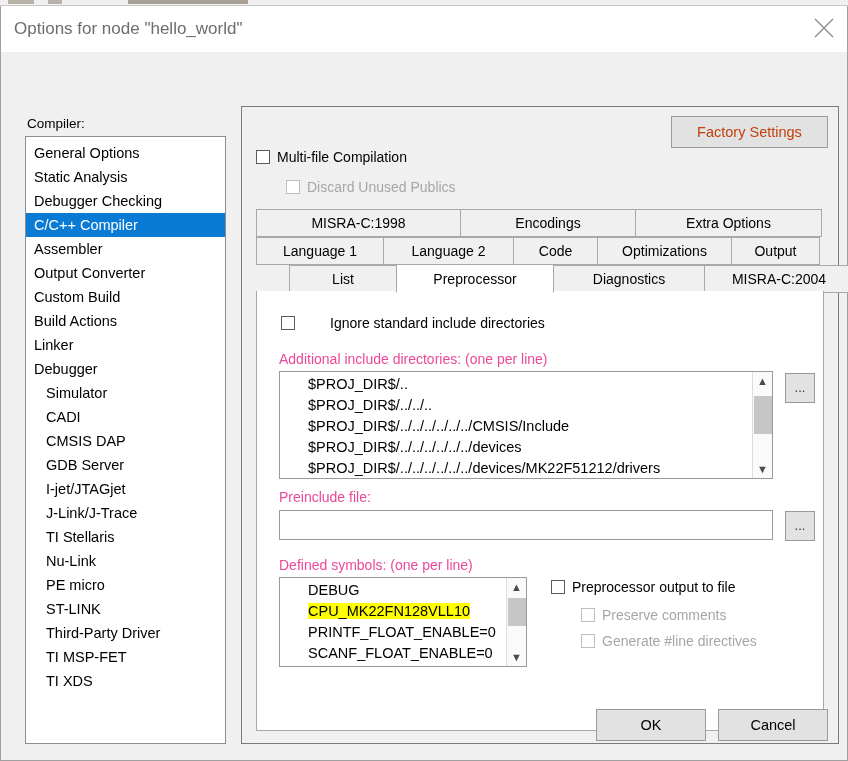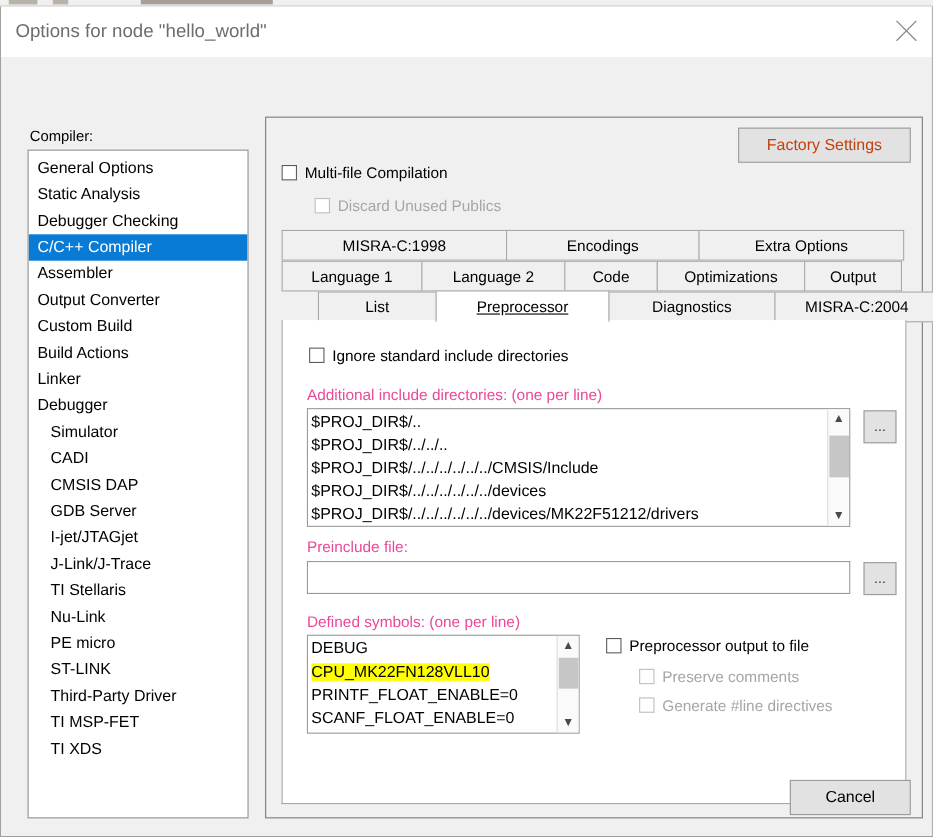--- a/index.html
+++ b/index.html
@@ -202,37 +202,36 @@
     cursor: default;
     white-space: nowrap;
   }
   .tab.active {
     background: #ffffff;
     border-bottom: 1px solid #ffffff;
     position: relative;
     z-index: 5;
     height: 29px;
     margin-top: -1px;
-    text-decoration: underline;
   }
 
   
   #tab-content {
     position: absolute;
     left: 14px;
     top: 184px;
     width: 568px;
     height: 440px;
     background: #ffffff;
     border: 1px solid #a8a8a8;
     border-top: none;
     box-sizing: border-box;
   }
 
-  #cb-ignore-std { left: 24px; top: 24px; }
+  #cb-ignore-std { left: 24px; top: 24px; gap: 28px; }
 
   .fieldlabel {
     position: absolute;
     font-size: 14px;
     color: #ec4899;
     white-space: nowrap;
   }
 
   #lbl-include { left: 22px; top: 60px; }
 
@@ -252,20 +251,21 @@
     left: 3px;
     top: 2px;
     right: 20px;
   }
   .listline {
     height: 21px;
     line-height: 21px;
     font-size: 14.5px;
     white-space: nowrap;
     color: #000;
+    margin-left: 25px;
   }
   .listline .hl {
     background: #ffff00;
   }
 
   .vscroll {
     position: absolute;
     right: 0;
     top: 0;
     bottom: 0;
@@ -508,16 +508,17 @@
         </div>
 
         <div class="cbrow disabled" id="cb-genline">
           <span class="cbbox"></span>
           <span class="cblabel">Generate #line directives</span>
         </div>
 
       </div>
     </div>
 
+    <button class="dlg-btn" id="ok-button">OK</button>
     <button class="dlg-btn" id="cancel-button">Cancel</button>
 
   </div>
 </div>
 
 </body></html>

